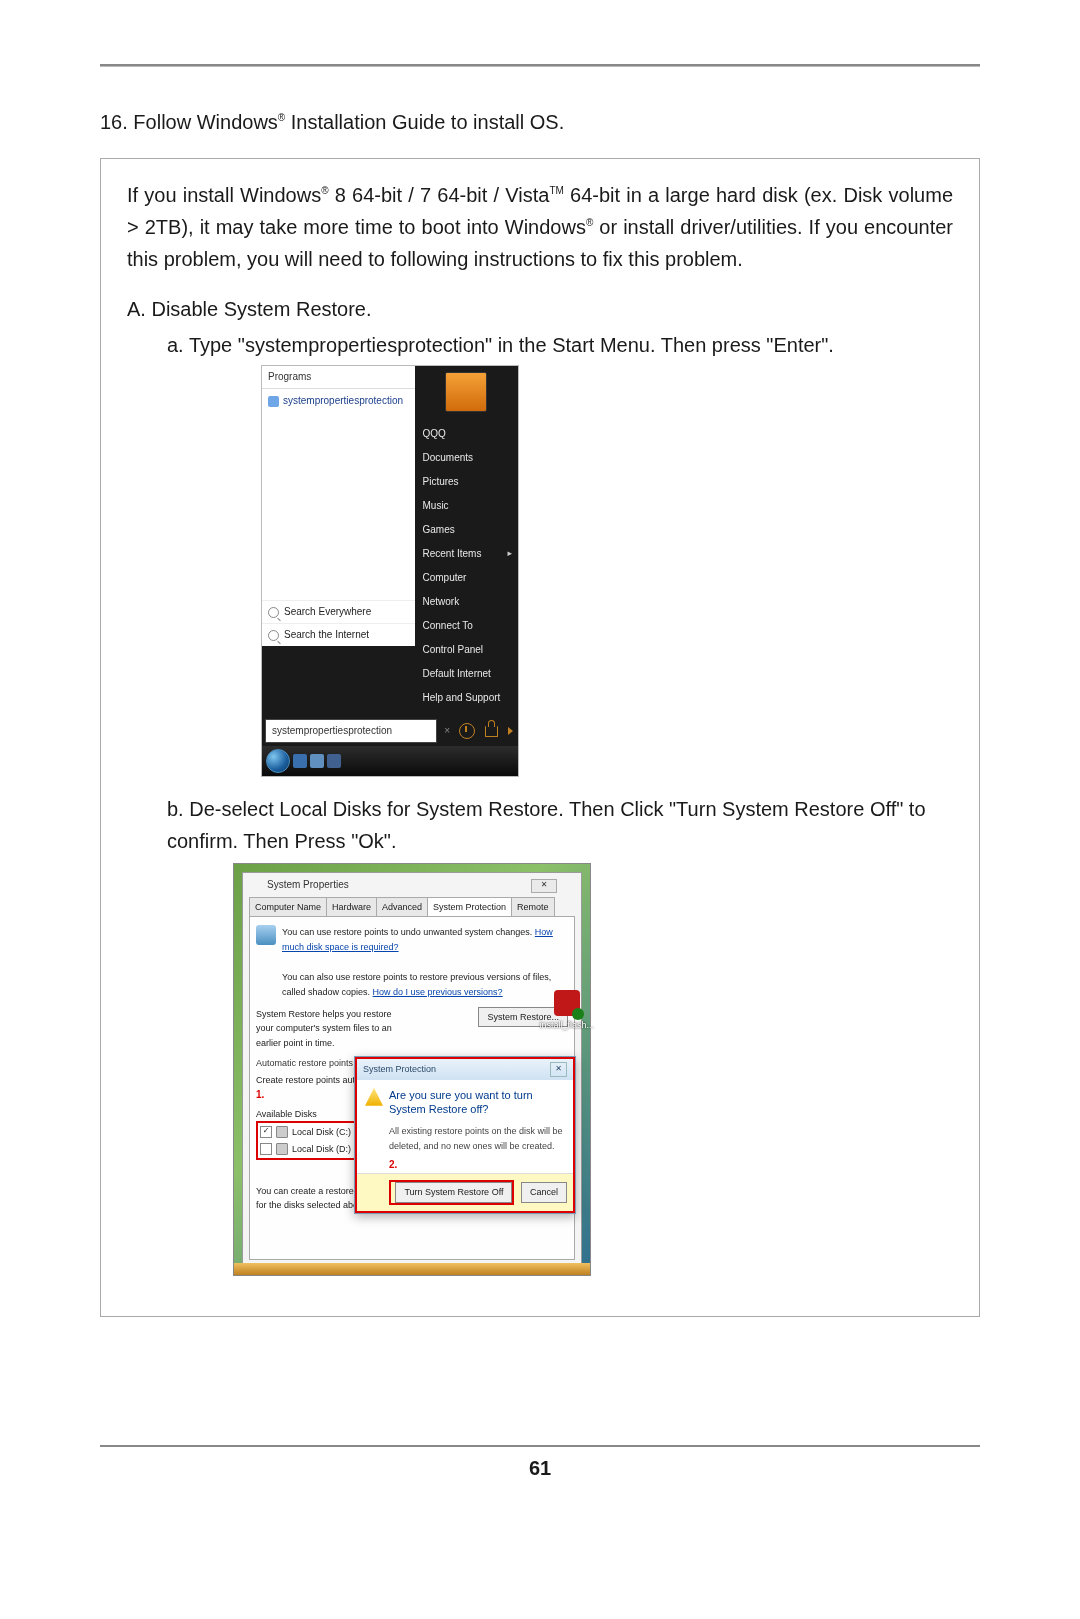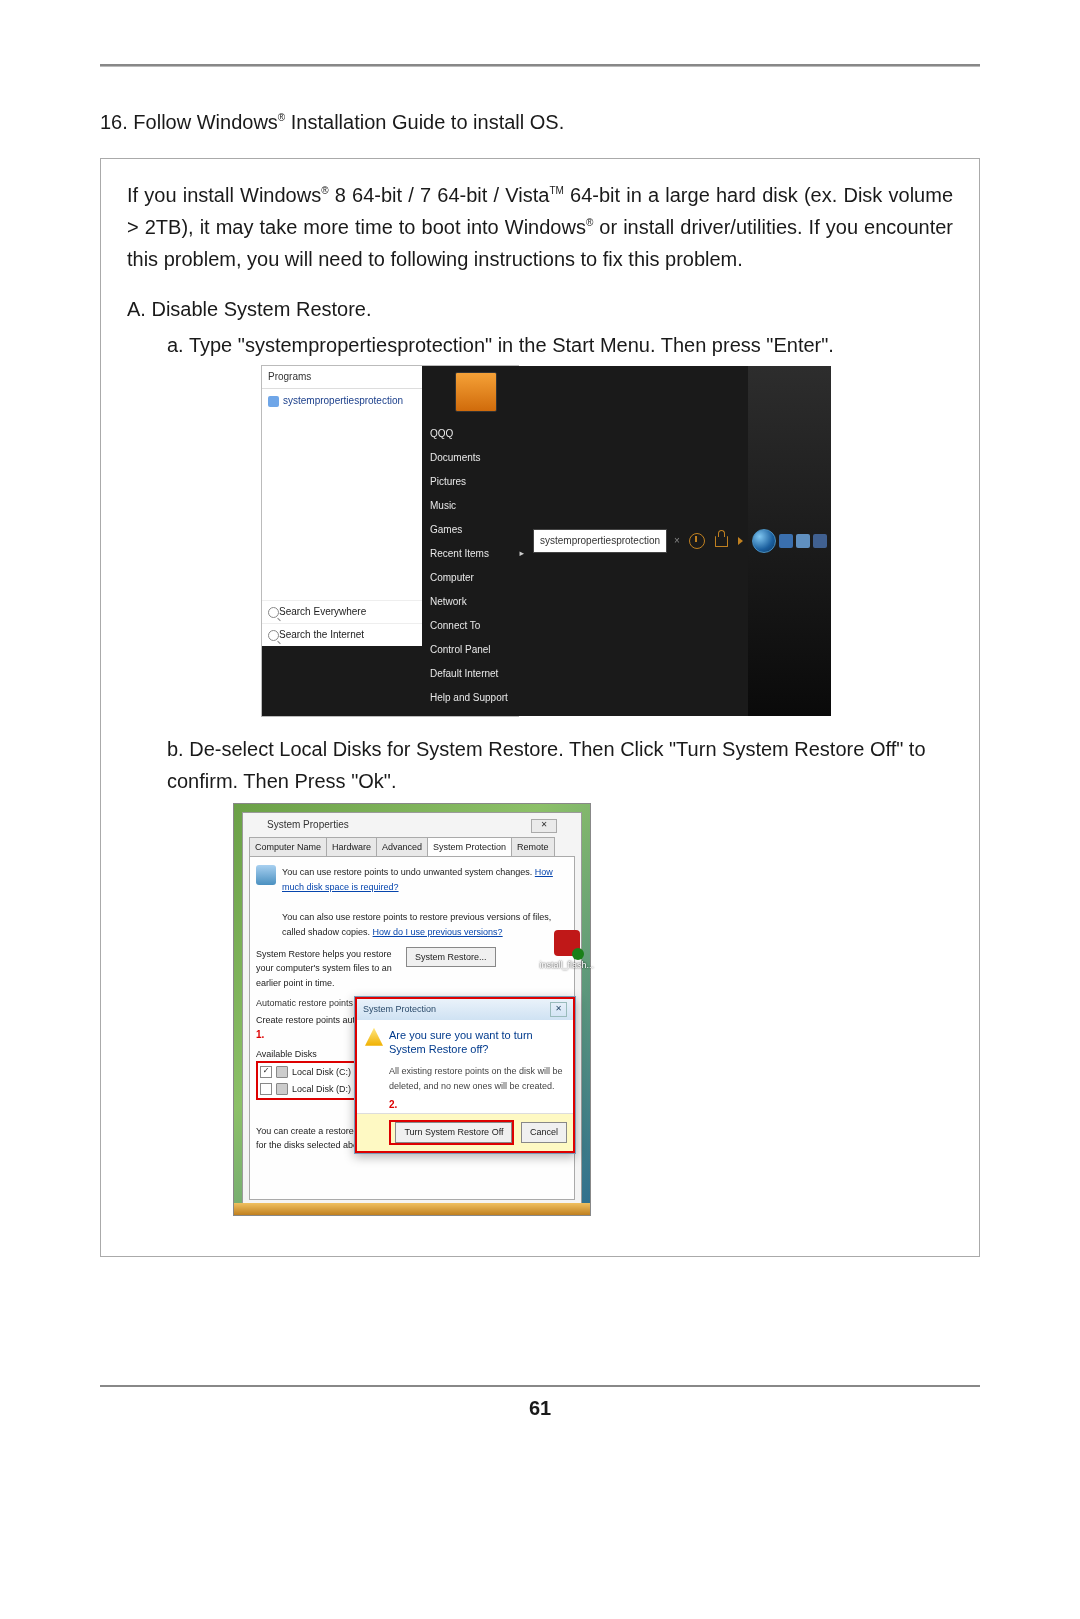--- a/index.html
+++ b/index.html
@@ -12,28 +12,28 @@
   .note-box{border:1px solid #aaa;padding:20px 26px 24px 26px;font-size:20px;line-height:1.6}
   .note-box p{margin:0 0 18px 0;text-align:justify}
   .note-box p.last{margin:0}
   .subhead{font-weight:bold;margin-top:12px;margin-bottom:4px}
   sup.tiny{font-size:10px}
   .indent-a{margin-left:40px}
   .screenshot{margin:4px 0 16px 0}
   .ss1{margin-left:134px}
   .ss2{margin-left:106px}
   
-  .startmenu{width:256px;border:1px solid #bbb;font-size:10px;background:#1a1a1a;display:flex;flex-direction:row}
+  .startmenu{width:256px;border:1px solid #bbb;font-size:10px;background:#1a1a1a;display:flex;flex-direction:column}
   .sm-top{display:flex}
   .sm-left{width:160px;background:#fff;display:flex;flex-direction:column}
   .sm-programs-hdr{font-size:10px;color:#333;padding:3px 6px;border-bottom:1px solid #ddd}
   .sm-prog-item{font-size:10px;color:#1b3f8b;padding:4px 6px;display:flex;align-items:center;gap:4px}
   .sm-prog-item .ico{width:11px;height:11px;background:#6fa6e8;border-radius:2px;display:inline-block}
   .sm-spacer{flex:1}
-  .sm-search-opt{font-size:10px;color:#222;padding:3px 6px;border-top:1px solid #eee;display:flex;align-items:center;}
+  .sm-search-opt{font-size:10px;color:#222;padding:3px 6px;border-top:1px solid #eee;display:flex;align-items:center;gap:5px}
   .sm-search-opt .loupe{width:9px;height:9px;border:1px solid #888;border-radius:50%;display:inline-block;position:relative}
   .sm-search-opt .loupe::after{content:"";position:absolute;right:-3px;bottom:-3px;width:4px;height:1px;background:#888;transform:rotate(45deg)}
   .sm-right{width:96px;background:#1a1a1a;color:#ddd;display:flex;flex-direction:column;padding:6px}
   .sm-avatar{width:40px;height:38px;background:linear-gradient(#f5a137,#d06b0b);border:1px solid #333;border-radius:2px;margin:0 auto 10px auto}
   .sm-r-item{font-size:10px;color:#e8e8e8;padding:4px 2px;white-space:nowrap;overflow:hidden;text-overflow:ellipsis;position:relative}
   .sm-r-item.arrow::after{content:"▸";position:absolute;right:0;top:4px;font-size:9px;color:#ccc}
   .sm-searchbar{display:flex;align-items:center;background:#1a1a1a}
   .sm-input{flex:1;background:#fff;color:#333;font-size:10px;padding:3px 6px;border:1px solid #444;margin:3px}
   .sm-x{color:#888;padding:0 4px;font-size:10px}
   .sm-power{width:64px;display:flex;align-items:center;justify-content:space-around;color:#d0a040}
@@ -52,21 +52,21 @@
   .sp-close{width:24px;height:12px;border:1px solid #aaa;background:#eaeaea;text-align:center;font-size:8px;line-height:10px}
   .sp-tabs{display:flex;gap:0;padding:0 6px;font-size:9px}
   .sp-tab{border:1px solid #aaa;border-bottom:none;padding:2px 5px;background:#e8e8e8;margin-right:-1px}
   .sp-tab.active{background:#fefefe;position:relative;z-index:2}
   .sp-body{background:#fefefe;border:1px solid #aaa;margin:0 6px 6px 6px;padding:6px}
   .sp-info{display:flex;gap:6px;align-items:flex-start;padding:2px 0}
   .sp-ico{width:20px;height:20px;background:linear-gradient(#a8d0f0,#4a90c0);border-radius:3px;flex-shrink:0}
   .sp-link{color:#0645ad;text-decoration:underline}
   .sp-sub{margin:6px 0 2px 0;color:#333}
   .sp-btn{border:1px solid #888;background:#f0f0f0;padding:2px 8px;font-size:9px;display:inline-block}
-  .sp-flex{display:flex;justify-content:flex-start;align-items:flex-start}
+  .sp-flex{display:flex;justify-content:space-between;align-items:flex-start}
   .sp-table-hdr{display:flex;justify-content:space-between;margin-top:4px}
   .sp-red{border:2px solid #d00;padding:1px 2px;display:inline-block}
   .sp-num{color:#d00;font-weight:bold;font-size:10px}
   .sp-disk-row{display:flex;gap:4px;align-items:center;padding:1px 0}
   .sp-chk{width:10px;height:10px;border:1px solid #888;display:inline-block;text-align:center;line-height:8px;font-size:8px}
   .sp-drive{width:10px;height:10px;background:#ccc;border:1px solid #888;border-radius:1px;display:inline-block}
   .desktop-ico{position:absolute;right:-4px;top:126px;display:flex;flex-direction:column;align-items:center;gap:2px;color:#fff;font-size:9px;text-shadow:0 0 2px #000}
   .desktop-ico .box{width:26px;height:26px;background:#c01818;border-radius:4px;position:relative}
   .desktop-ico .box::after{content:"";position:absolute;right:-4px;bottom:-4px;width:12px;height:12px;background:#1a8018;border-radius:50%}
   

